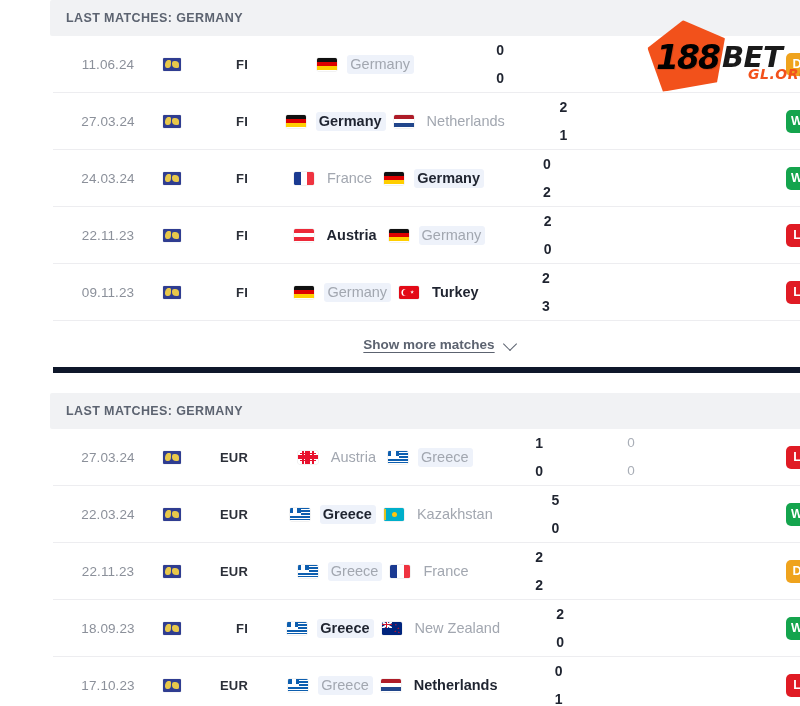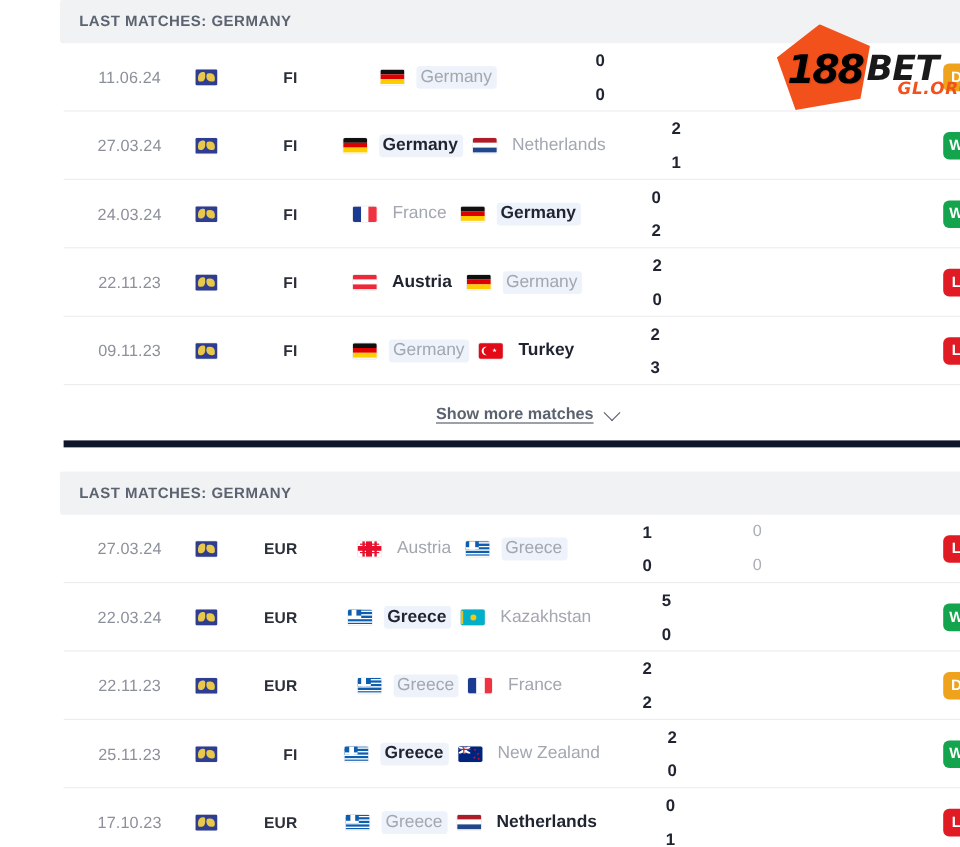--- a/index.html
+++ b/index.html
@@ -670,21 +670,21 @@
             <span class="score-val">2</span>
             <span class="score-val">2</span>
           </div>
           <div class="col-score2"></div>
           <div class="col-spacer"></div>
           <div class="col-result">
             <span class="result-badge badge-D">D</span>
           </div>
         </div>
         <div class="match-row">
-          <div class="col-date">25.11.23</div>
+          <div class="col-date">18.09.23</div>
           <div class="col-comp">
             <span class="comp-icon"></span>
             <span class="comp-name">FI</span>
           </div>
           <div class="col-teams">
             <div class="team-line">
               <span class="flag f-gr">
                 <div class="st g1"></div>
                 <div class="st g2"></div>
                 <div class="st g3"></div>

